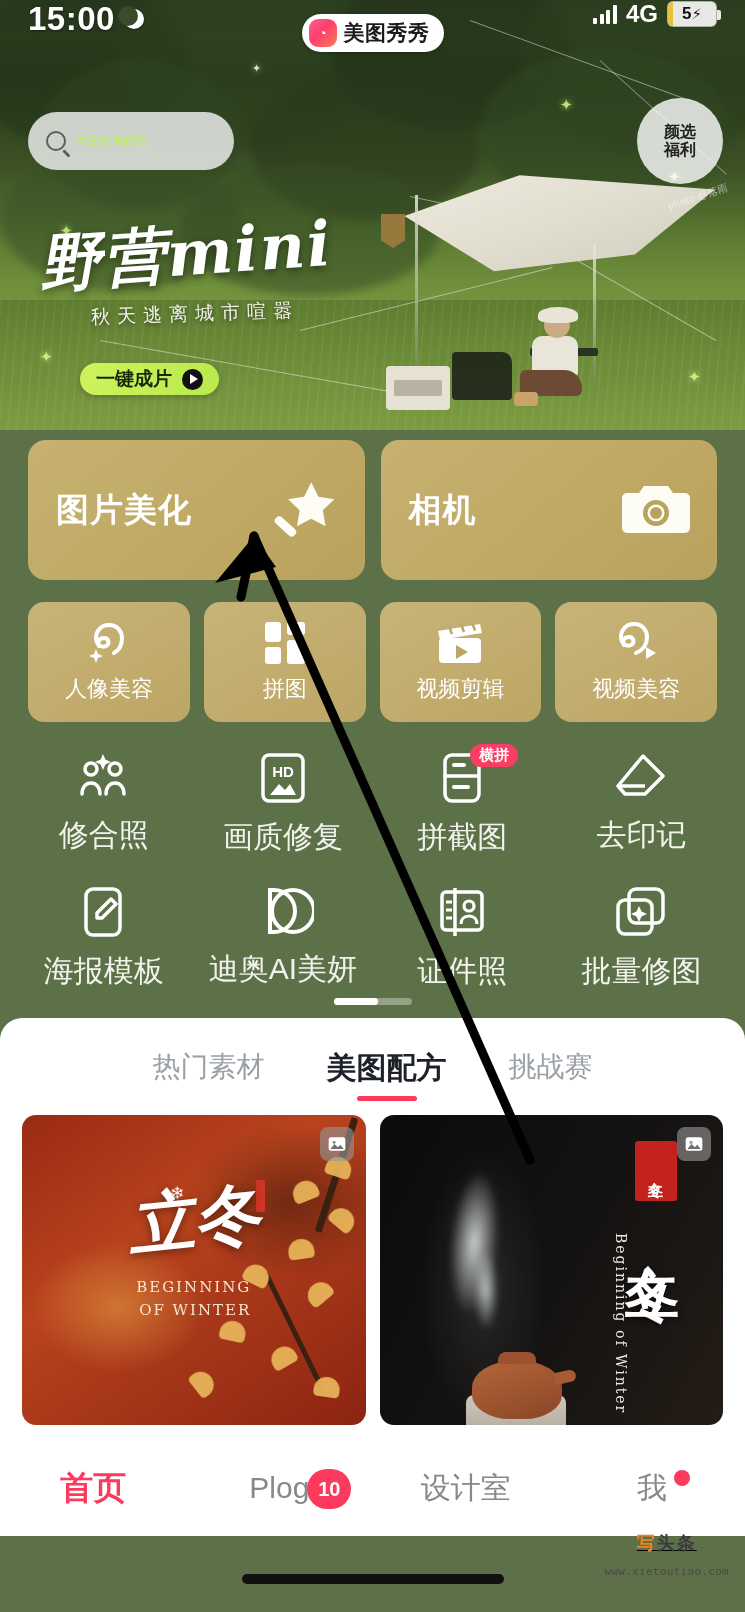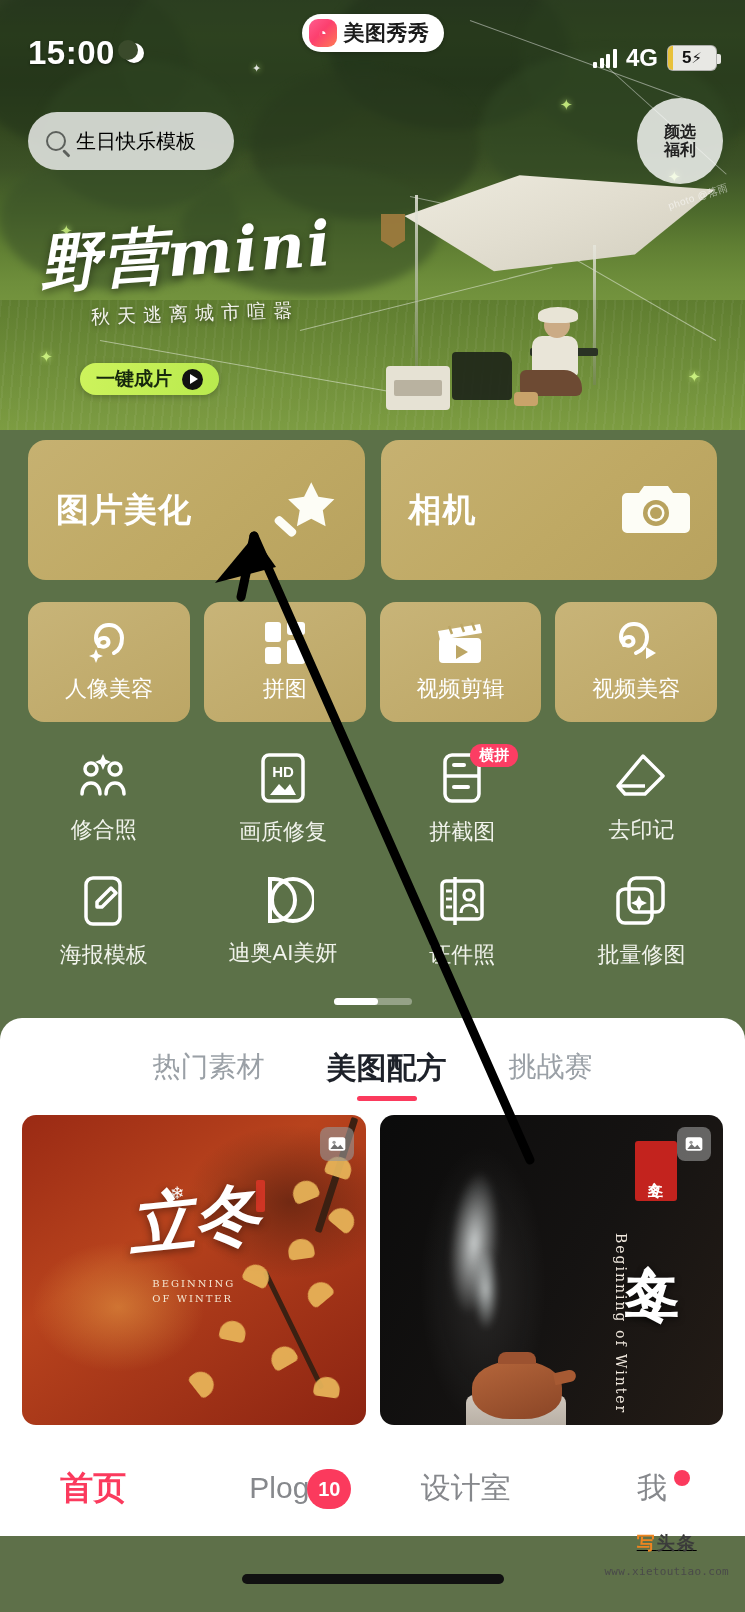--- a/index.html
+++ b/index.html
@@ -81,21 +81,21 @@
     text-shadow: 0 0 6px rgba(216,255,138,.9);
   }
   #photocredit {
     position:absolute; right:16px; top:190px; color:rgba(255,255,255,.55);
     font-size:10px; transform: rotate(-18deg); letter-spacing:.5px;
   }
 
   
   #statusbar {
     position: absolute; left:0; top:0; width:745px; height:72px;
-    display:flex; align-items:flex-end; justify-content:space-between;
+    display:flex; align-items:flex-start; justify-content:space-between;
     padding: 0 28px; z-index: 30;
   }
   #status-left { display:flex; align-items:center; gap:9px; }
   #clock { color:#fff; font-size:33px; font-weight:600; letter-spacing:.5px;
     text-shadow:0 1px 3px rgba(0,0,0,.45);}
   #moon-icon { width:20px;height:20px; position:relative; }
   #moon-icon:before{content:""; position:absolute; inset:0; border-radius:50%;
     background:#fff; box-shadow:0 1px 3px rgba(0,0,0,.4);}
   #moon-icon:after{content:""; position:absolute; left:-6px; top:-3px; width:20px;height:20px;
     border-radius:50%; background:#3a4a2b;}
@@ -132,21 +132,21 @@
   
   #searchbar {
     position:absolute; left:28px; top:112px; height:58px; width:206px;
     background:rgba(228,230,226,.88); border-radius:29px;
     display:flex; align-items:center; gap:10px; padding:0 18px; z-index:20;
   }
   #searchbar .sicon { width:20px;height:20px; border:2.5px solid #5c605c; border-radius:50%;
     position:relative; flex:none;}
   #searchbar .sicon:after{content:""; position:absolute; right:-7px; bottom:-5px;
     width:9px;height:2.5px;background:#5c605c;transform:rotate(45deg);border-radius:2px;}
-  #searchbar .stext { font-size:20px; color:#000000; white-space:nowrap;text-align:right; }
+  #searchbar .stext { font-size:12px; color:#bef264; white-space:nowrap;text-align:right; }
 
   #welfare-badge {
     position:absolute; right:22px; top:98px; width:86px; height:86px;
     border-radius:50%; background:rgba(255,255,255,.80);
     display:flex; flex-direction:column; align-items:center; justify-content:center;
     z-index:20; line-height:1.12;
   }
   #welfare-badge span{ font-size:16px; font-weight:700; color:#222; }
 
   
@@ -197,21 +197,21 @@
     background: linear-gradient(150deg,#c8b478,#bca665);
     display:flex; flex-direction:column; align-items:center; justify-content:center; gap:8px;
   }
   .tile .tlbl { font-size:22px; color:#fff; font-weight:500; }
 
   #icon-grid {
     position:absolute; left:14px; top:752px; width:717px; z-index:12;
     display:grid; grid-template-columns: repeat(4,1fr); row-gap:28px;
   }
   .gitem { display:flex; flex-direction:column; align-items:center; gap:13px; position:relative; }
-  .gitem .glbl { font-size:22px; color:#f1f3ec; }
+  .gitem .glbl { font-size:30px; color:#f1f3ec; }
   .gbadge {
     position:absolute; left:calc(50% + 8px); top:-8px;
     background:#fc3d63; color:#fff; font-size:15px; font-weight:700;
     border-radius:12px; padding:2px 9px; white-space:nowrap;
   }
 
   #page-dots {
     position:absolute; left:50%; transform:translateX(-50%); top:998px;
     width:78px; height:7px; border-radius:4px; background:rgba(255,255,255,.35); z-index:12;
   }
@@ -245,21 +245,21 @@
   .leaf { position:absolute; width:26px;height:20px; background:#e9b65a;
     border-radius:60% 60% 20% 20%/ 75% 75% 25% 25%; filter: blur(.4px); opacity:.92;}
   .branch { position:absolute; background:#3b2012; border-radius:2px; }
   #card-left .calli {
     position:absolute; left:50%; top:34%; transform:translate(-50%,-50%) rotate(-6deg);
     font-family:"DejaVu Serif", serif; font-size:66px; color:#fff; font-weight:700;
     font-style:italic; text-shadow:0 2px 8px rgba(0,0,0,.45);
   }
   #card-left .eng {
     position:absolute; left:50%; top:52%; transform:translateX(-50%);
-    font-size:10px; color:#f4e7d2; letter-spacing:2px; text-align:left; line-height:1.5;
+    font-size:15px; color:#f4e7d2; letter-spacing:2px; text-align:right; line-height:1.5;
     white-space:pre-line; font-family:"DejaVu Serif", serif;
   }
   #card-left .snow { position:absolute; left:43%; top:22%; color:#fff; font-size:17px; }
   #card-left .redstrip { position:absolute; left:68%; top:21%; width:9px;height:32px;
     background:#cf3524; border-radius:2px; }
   
   #card-right {
     background:
       radial-gradient(ellipse 90px 200px at 30% 55%, rgba(230,235,235,.10), rgba(0,0,0,0) 70%),
       linear-gradient(120deg,#0b0b0b 0%, #151312 55%, #241c16 100%);

